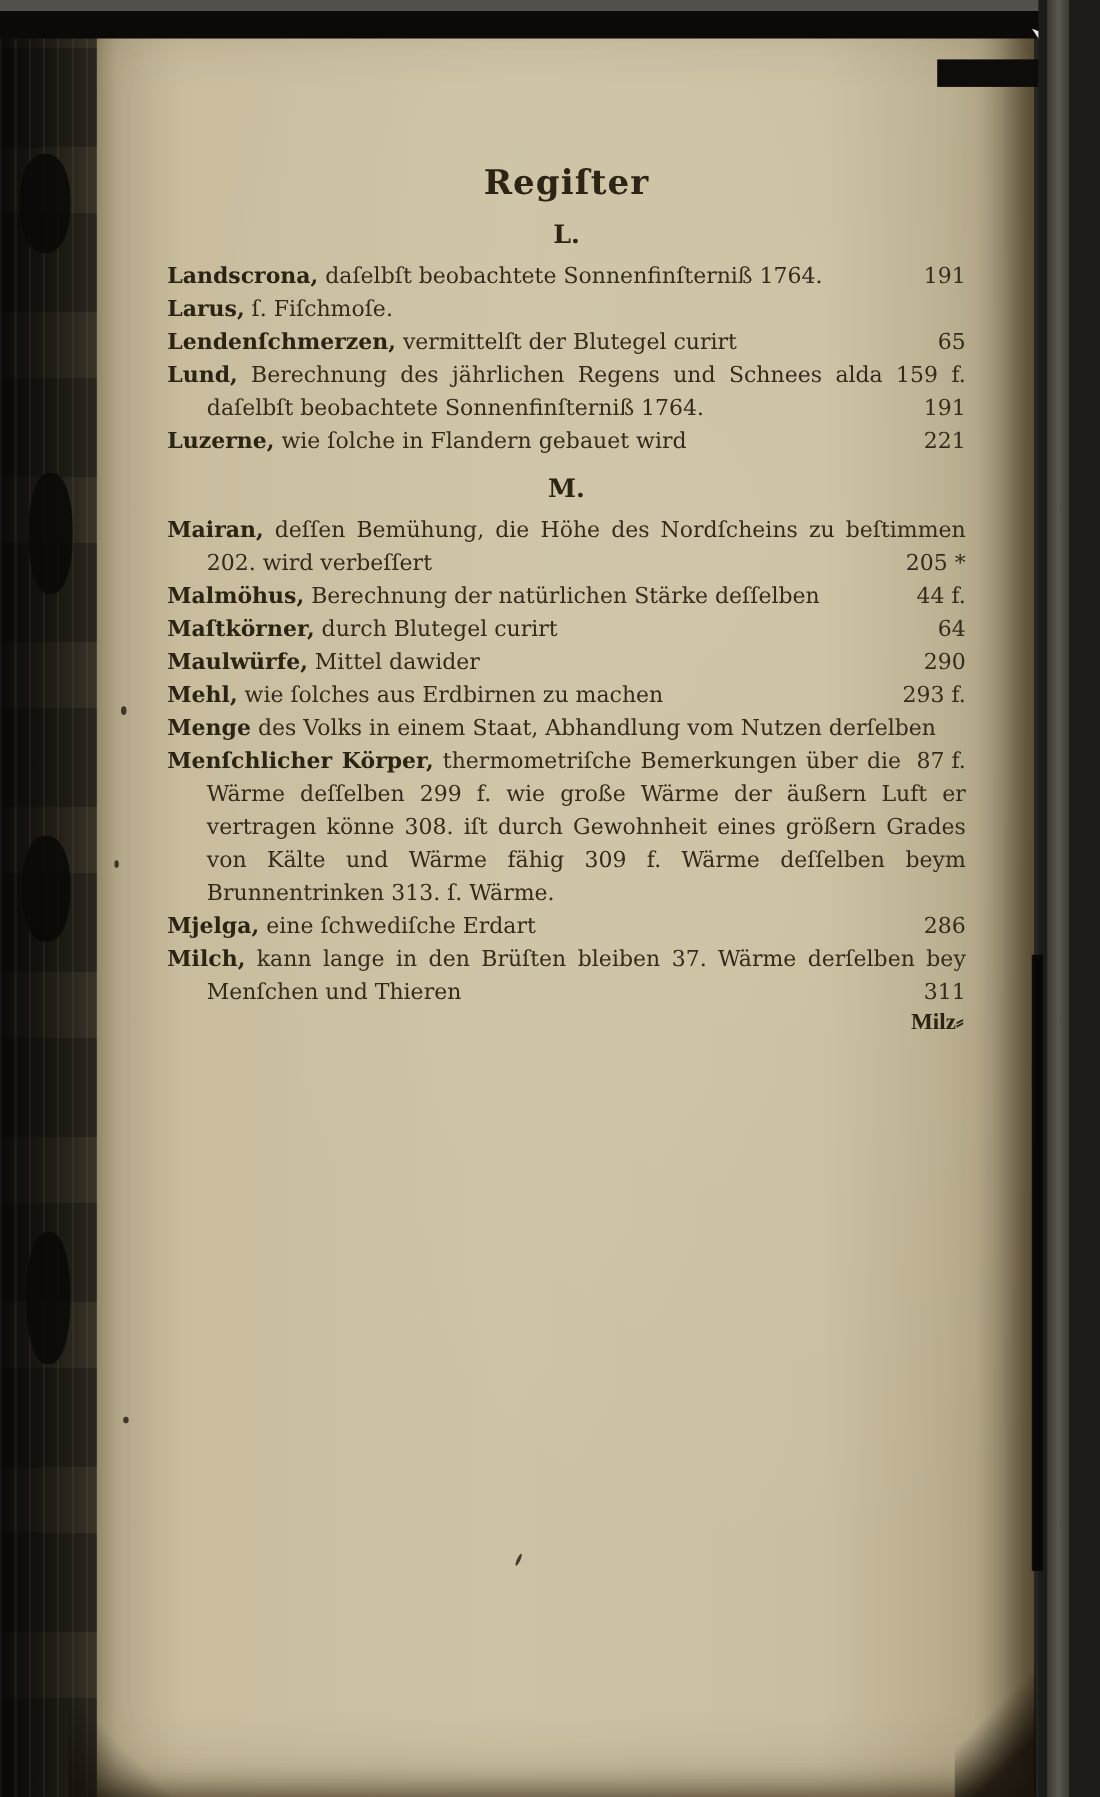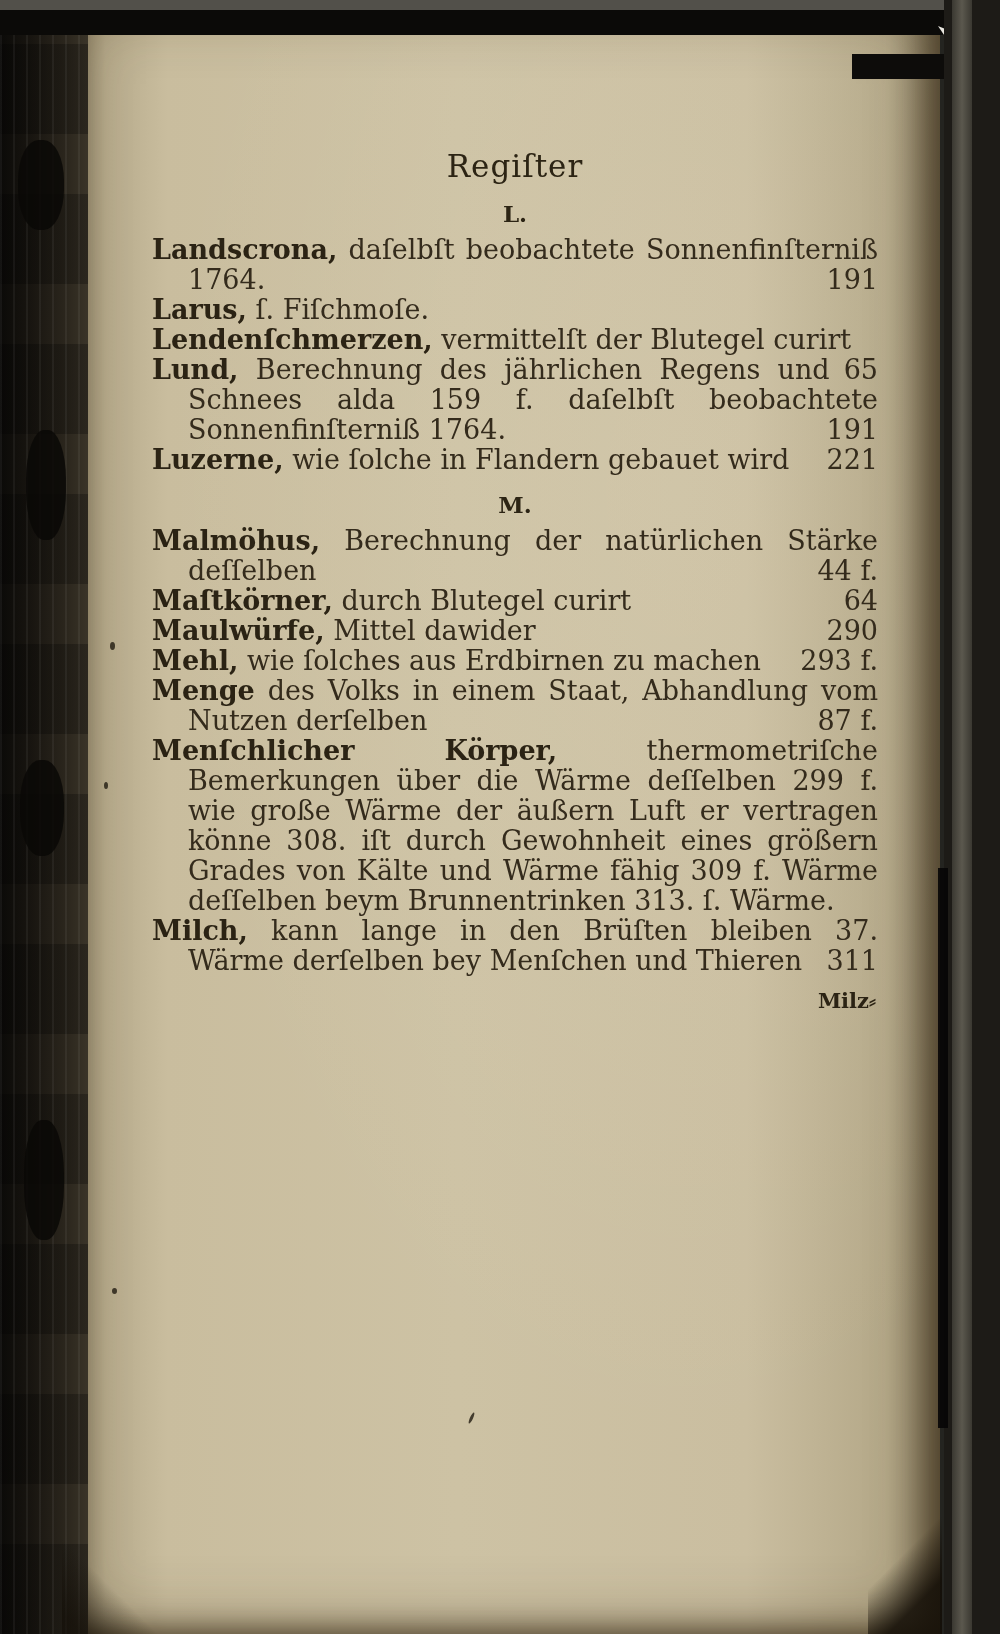--- a/index.html
+++ b/index.html
@@ -35,28 +35,28 @@
   
   .corner-br{position:absolute;left:868px;top:1492px;width:74px;height:142px;
     background:linear-gradient(135deg,transparent 45%,rgba(18,13,6,.85) 75%);}
   .corner-bl{position:absolute;left:62px;top:1540px;width:120px;height:94px;
     background:linear-gradient(225deg,transparent 55%,rgba(18,13,6,.6) 90%);}
 
   .speck{position:absolute;background:#201a10;border-radius:50%;opacity:.8;}
 
   
   .content{position:absolute;left:152px;top:148px;width:726px;color:var(--ink,#342b1c);}
-  .running-head{text-align:center;font-size:31px;font-weight:400;letter-spacing:1px;color:#2c2414;}
+  .running-head{text-align:center;font-size:31px;font-weight:700;letter-spacing:1px;color:#2c2414;}
   .section-letter{text-align:center;font-size:23px;font-weight:700;margin:16px 0 8px;color:#2c2414;}
   .entries{margin-top:6px;}
-  .entry{font-size:27px;line-height:30px;text-align:justify;margin:0;
+  .entry{font-size:20px;line-height:30px;text-align:justify;margin:0;
     padding-left:36px;text-indent:-36px;}
   .entry .head{font-weight:700;color:#2b2314;}
   .entry .pg{float:right;text-indent:0;padding-left:14px;}
-  .catchword{text-align:right;font-weight:700;font-size:21px;margin-top:12px;padding-right:2px;color:#2b2314;}
+  .catchword{text-align:right;font-weight:700;font-size:21px;margin-top:0;padding-right:2px;color:#2b2314;font-family:Liberation Serif, serif;}
 </style>
 </head>
 <body>
 
 <div class="scan">
 
   <div class="paper"></div>
 
   <div class="binding"></div>
   <div class="binding-blob" style="left:18px;top:140px;width:46px;height:90px;"></div>
@@ -120,20 +120,25 @@
         </p>
 
       </div>
     </div>
 
     <div class="section">
       <div class="section-letter">M.</div>
       <div class="entries">
 
 
+        <p class="entry">
+          <span class="head">Mairan,</span>
+          <span>deſſen Bemühung, die Höhe des Nordſcheins zu beſtimmen 202. wird verbeſſert</span>
+          <span class="pg">205 *</span>
+        </p>
 
         <p class="entry">
           <span class="head">Malmöhus,</span>
           <span>Berechnung der natürlichen Stärke deſſelben</span>
           <span class="pg">44 f.</span>
         </p>
 
         <p class="entry">
           <span class="head">Maſtkörner,</span>
           <span>durch Blutegel curirt</span>
@@ -158,20 +163,25 @@
           <span>des Volks in einem Staat, Abhandlung vom Nutzen derſelben</span>
           <span class="pg">87 f.</span>
         </p>
 
         <p class="entry">
           <span class="head">Menſchlicher Körper,</span>
           <span>thermometriſche Bemerkungen über die Wärme deſſelben 299 f. wie große Wärme der äußern Luft er vertragen könne 308. iſt durch Gewohnheit eines größern Grades von Kälte und Wärme fähig 309 f. Wärme deſſelben beym Brunnentrinken 313. ſ. Wärme.</span>
           <span class="pg"></span>
         </p>
 
+        <p class="entry">
+          <span class="head">Mjelga,</span>
+          <span>eine ſchwediſche Erdart</span>
+          <span class="pg">286</span>
+        </p>
 
 
         <p class="entry">
           <span class="head">Milch,</span>
           <span>kann lange in den Brüſten bleiben 37. Wärme derſelben bey Menſchen und Thieren</span>
           <span class="pg">311</span>
         </p>
 
       </div>
     </div>

